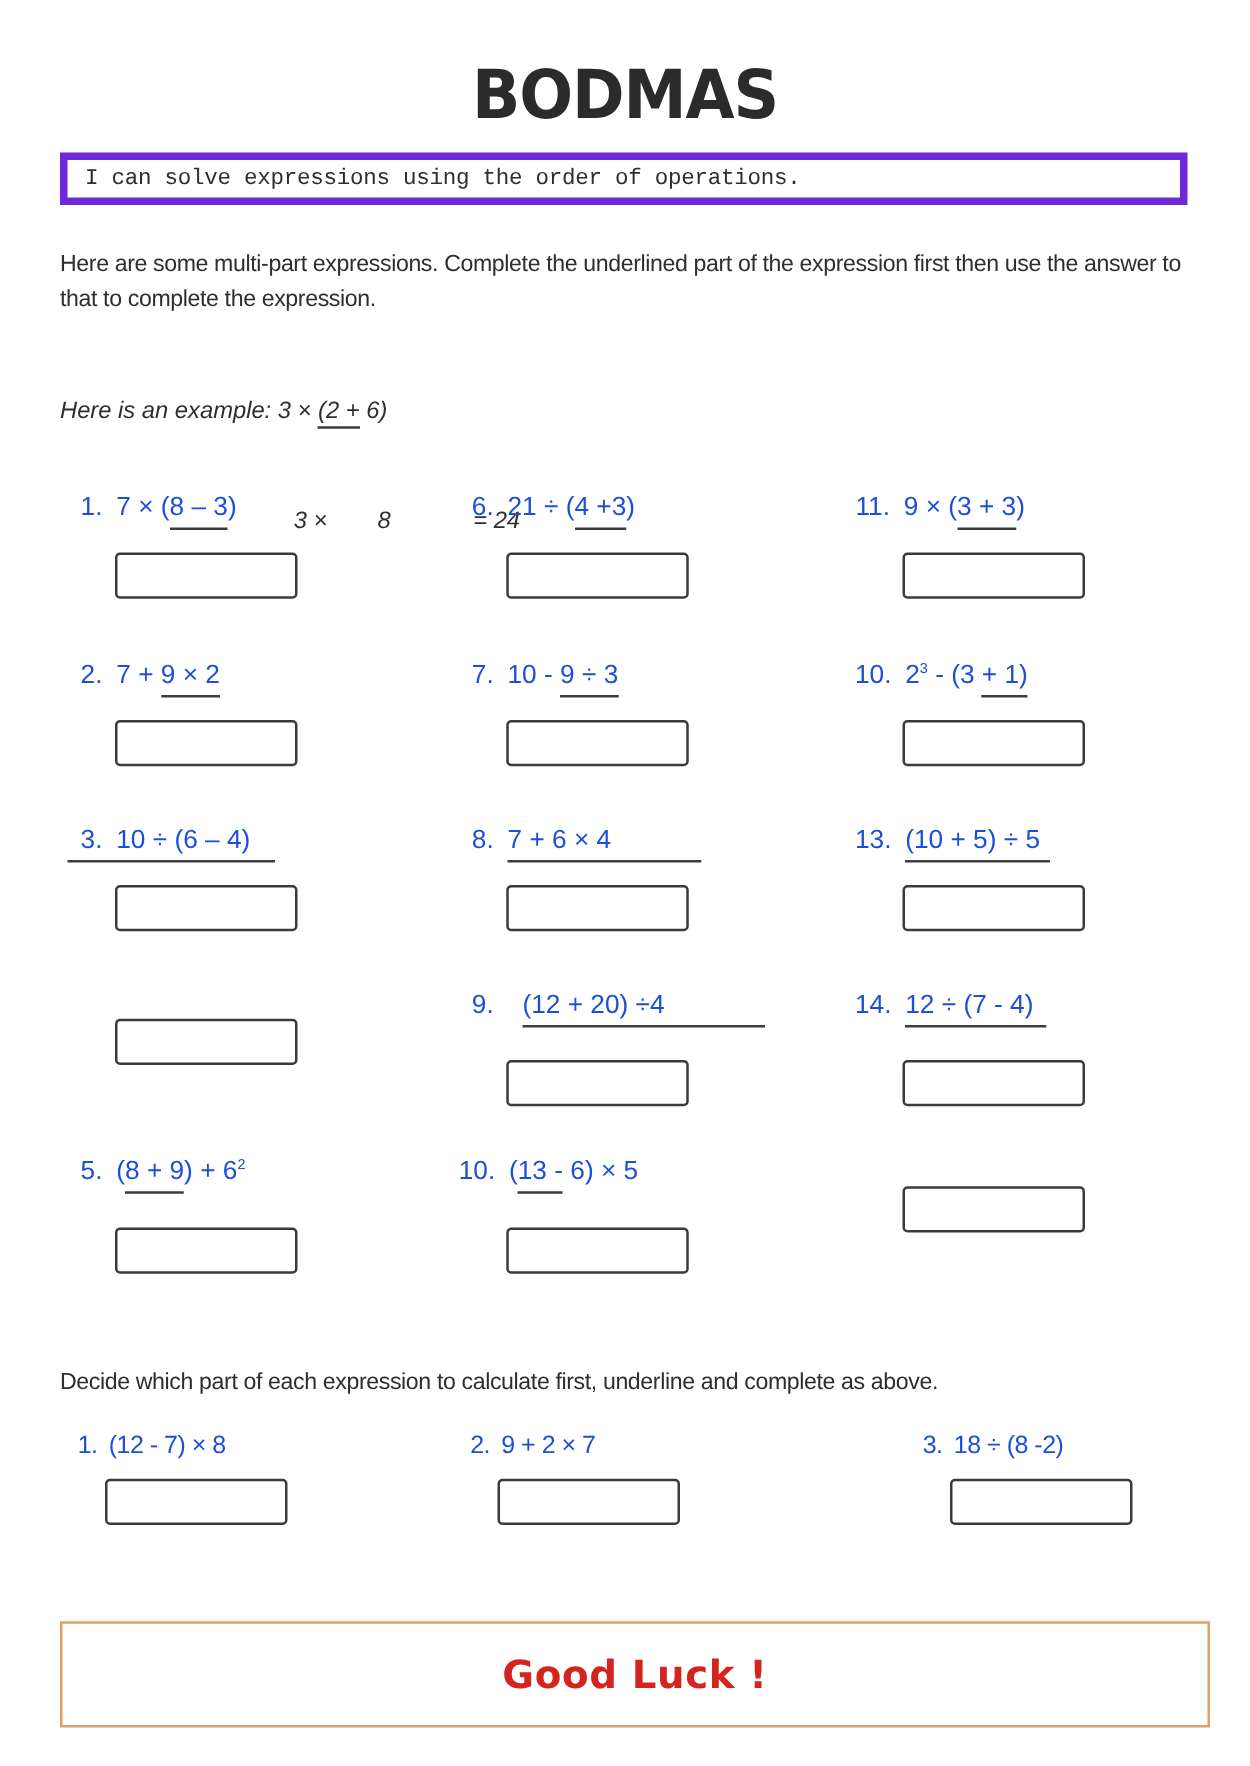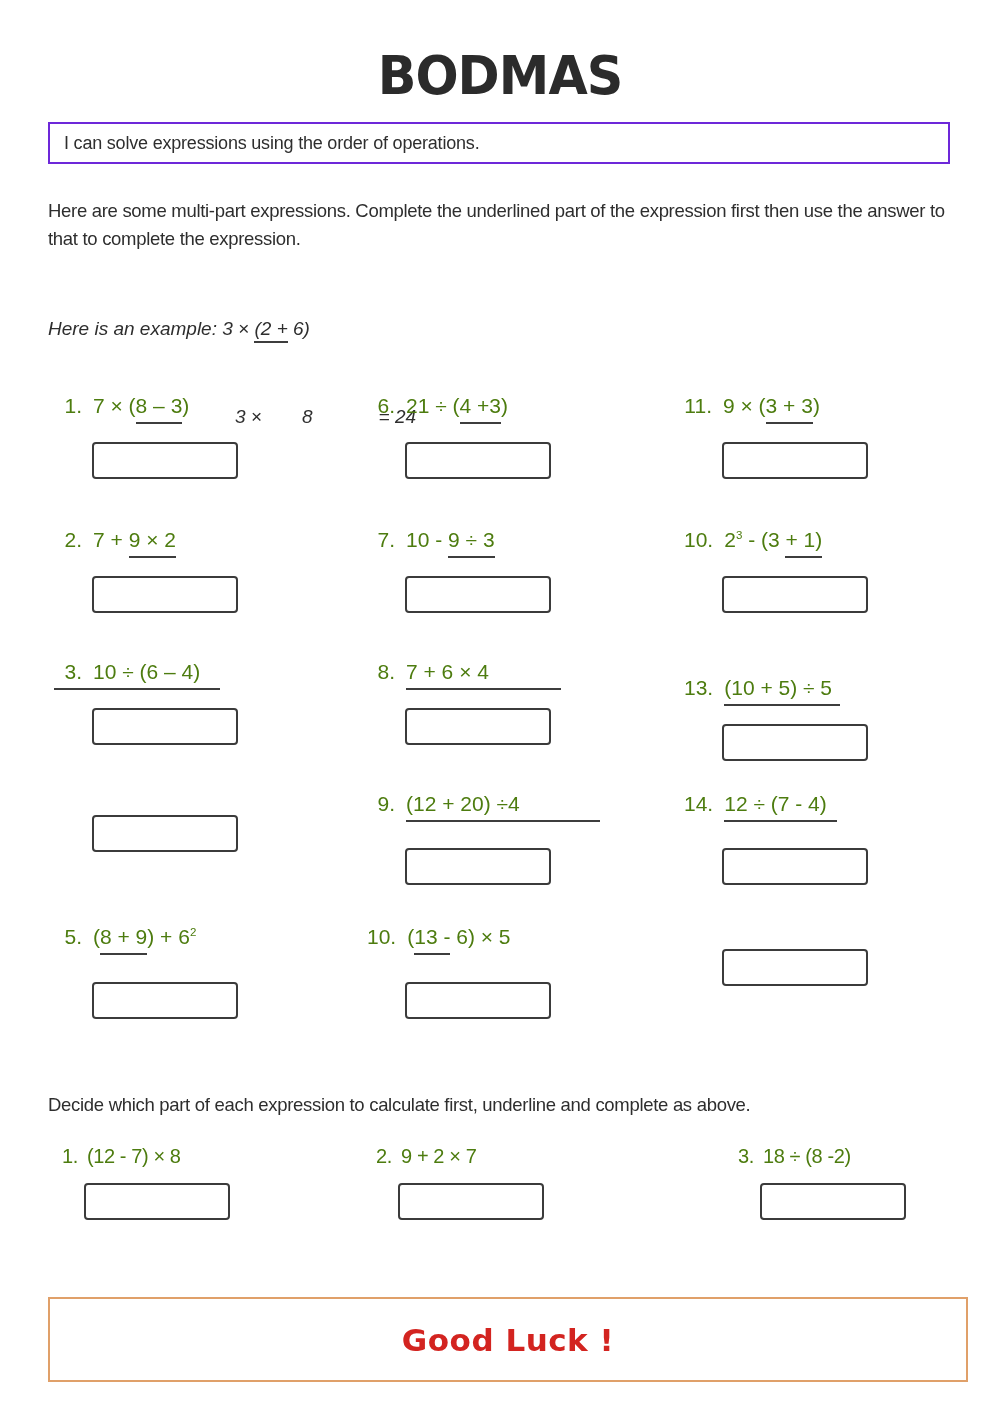--- a/index.html
+++ b/index.html
@@ -11,37 +11,37 @@
   }
   .title {
     position:absolute; top:44px; left:0; width:100%;
     text-align:center; font-size:54px; font-weight:bold;
     letter-spacing:-1px; color:#2b2b2b;
     font-family:"DejaVu Sans","Liberation Sans",sans-serif;
     transform:scaleX(0.94);
   }
   .objective-box {
     position:absolute; left:48px; top:122px; width:902px; height:42px;
-    border:2px solid #6d28d9; background:#ffffff;
+    border:6px solid #6d28d9; background:#ffffff;
     display:flex; align-items:center; padding-left:14px;
-    font-size:18px; color:#2e2e2e; letter-spacing:-0.2px;
+    font-size:18px; color:#2e2e2e; letter-spacing:-0.2px;font-family:Liberation Mono, monospace;
   }
   .intro {
     position:absolute; left:48px; top:197px; width:916px;
     font-size:18.5px; line-height:1.5; color:#2e2e2e; letter-spacing:-0.3px;
   }
   .example { position:absolute; left:48px; top:274px; font-size:19px; color:#2e2e2e; white-space:pre;font-style:italic; }
   .ex-line2 { margin-top:19px; padding-left:187px; }
   .ex-sp1 { display:inline-block; width:40px; }
   .ex-sp2 { display:inline-block; width:66px; }
   .u {
     display:inline-block; border-bottom:2px solid #3d3d3d; padding-bottom:1px;
   }
   .cell { position:absolute; white-space:pre; }
-  .expr-line { font-size:21px; line-height:30px; color:#4d7c0f; }
+  .expr-line { font-size:21px; line-height:30px; color:#1d4ed8; }
   .pnum { display:inline-block; min-width:28px; text-align:right; margin-right:11px; }
   .expr sup, .example sup { font-size:0.55em; vertical-align:super; line-height:0; }
   .abox {
     display:block; width:146px; height:37px; margin-left:38px;
     border:2.5px solid #3b3b3b; border-radius:4px; background:#ffffff;
     outline:none; font-size:18px; padding:0 8px;
     font-family:"Liberation Sans","DejaVu Sans",sans-serif;
   }
   .instruction2 {
     position:absolute; left:48px; top:1094px; width:920px;
@@ -81,25 +81,25 @@
 
   <div id="grid1">
       <div class="cell" style="left: 54px; top: 391px;"><div class="expr-line"><span><span class="pnum">1.</span><span class="expr">7 × (<span class="u">8 – 3</span>)</span></span></div><input class="abox" type="text" style="margin-top: 18px;"></div>
       <div class="cell" style="left: 54px; top: 525px;"><div class="expr-line"><span><span class="pnum">2.</span><span class="expr">7 + <span class="u">9 × 2</span></span></span></div><input class="abox" type="text" style="margin-top: 18px;"></div>
       <div class="cell" style="left: 54px; top: 657px;"><div class="expr-line"><span class="u" style="padding-right: 20px;"><span class="pnum">3.</span><span class="expr">10 ÷ (6 – 4)</span></span></div><input class="abox" type="text" style="margin-top: 18px;"></div>
       <div class="cell" style="left: 54px; top: 789px;"><input class="abox" type="text" style="margin-top: 26px;"></div>
       <div class="cell" style="left: 54px; top: 922px;"><div class="expr-line"><span><span class="pnum">5.</span><span class="expr">(<span class="u">8 + 9</span>) + 6<sup>2</sup></span></span></div><input class="abox" type="text" style="margin-top: 27px;"></div>
       <div class="cell" style="left: 367px; top: 391px;"><div class="expr-line"><span><span class="pnum">6.</span><span class="expr">21 ÷ (<span class="u">4 +3</span>)</span></span></div><input class="abox" type="text" style="margin-top: 18px;"></div>
       <div class="cell" style="left: 367px; top: 525px;"><div class="expr-line"><span><span class="pnum">7.</span><span class="expr">10 - <span class="u">9 ÷ 3</span></span></span></div><input class="abox" type="text" style="margin-top: 18px;"></div>
       <div class="cell" style="left: 367px; top: 657px;"><div class="expr-line"><span><span class="pnum">8.</span><span class="expr"><span class="u" style="padding-right: 72px;">7 + 6 × 4</span></span></span></div><input class="abox" type="text" style="margin-top: 18px;"></div>
-      <div class="cell" style="left: 367px; top: 789px;"><div class="expr-line"><span><span class="pnum">9.</span><span class="expr"><span class="u" style="padding-right: 80px;">(12 + 20) ÷4</span></span></span></div><input class="abox" type="text" style="margin-top: 26px;"></div>
+      <div class="cell" style="left: 367px; top: 789px;"><div class="expr-line"><span><span class="pnum">9.</span><span class="expr"><span class="u" style="padding-right: 80px; margin-left: 12px;">(12 + 20) ÷4</span></span></span></div><input class="abox" type="text" style="margin-top: 26px;"></div>
       <div class="cell" style="left: 367px; top: 922px;"><div class="expr-line"><span><span class="pnum">10.</span><span class="expr">(<span class="u">13 -</span> 6) × 5</span></span></div><input class="abox" type="text" style="margin-top: 27px;"></div>
       <div class="cell" style="left: 684px; top: 391px;"><div class="expr-line"><span><span class="pnum">11.</span><span class="expr">9 × (<span class="u">3 + 3</span>)</span></span></div><input class="abox" type="text" style="margin-top: 18px;"></div>
       <div class="cell" style="left: 684px; top: 525px;"><div class="expr-line"><span><span class="pnum">10.</span><span class="expr">2<sup>3</sup> - (3 <span class="u">+ 1)</span></span></span></div><input class="abox" type="text" style="margin-top: 18px;"></div>
-      <div class="cell" style="left: 684px; top: 657px;"><div class="expr-line"><span><span class="pnum">13.</span><span class="expr"><span class="u" style="padding-right: 8px; margin-top: 16px;">(10 + 5) ÷ 5</span></span></span></div><input class="abox" type="text" style="margin-top: 18px;"></div>
+      <div class="cell" style="left: 684px; top: 657px;"><div class="expr-line"><span><span class="pnum">13.</span><span class="expr"><span class="u" style="padding-right: 8px;">(10 + 5) ÷ 5</span></span></span></div><input class="abox" type="text" style="margin-top: 18px;"></div>
       <div class="cell" style="left: 684px; top: 789px;"><div class="expr-line"><span><span class="pnum">14.</span><span class="expr"><span class="u" style="padding-right: 10px;">12 ÷ (7 - 4)</span></span></span></div><input class="abox" type="text" style="margin-top: 26px;"></div>
       <div class="cell" style="left: 684px; top: 922px;"><input class="abox" type="text" style="margin-top: 27px;"></div>
     </div>
 
   <p class="instruction2">Decide which part of each expression to calculate first, underline and complete as above.</p>
 
   <div id="grid2">
       <div class="cell2" style="left: 56px; top: 1141px;"><div class="expr-line"><span class="pnum">1.</span><span class="expr">(12 - 7) × 8</span></div><input class="abox" type="text" style=""></div>
       <div class="cell2" style="left: 370px; top: 1141px;"><div class="expr-line"><span class="pnum">2.</span><span class="expr">9 + 2 × 7</span></div><input class="abox" type="text" style=""></div>
       <div class="cell2" style="left: 688px; top: 1141px; margin-left: 44px;"><div class="expr-line"><span class="pnum">3.</span><span class="expr">18 ÷ (8 -2)</span></div><input class="abox" type="text" style=""></div>

